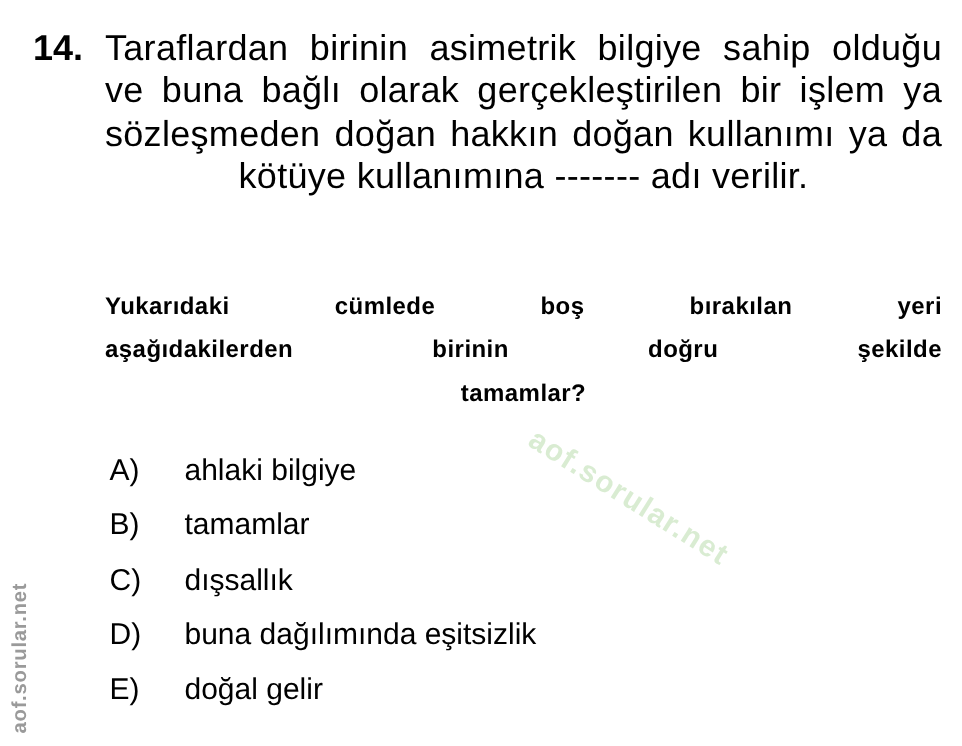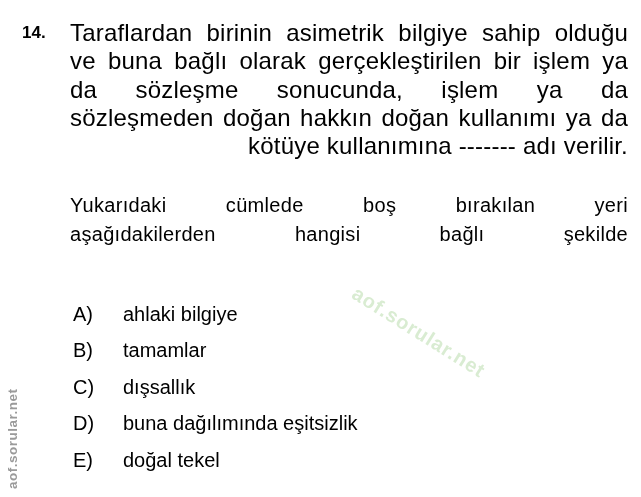--- a/index.html
+++ b/index.html
@@ -37,50 +37,50 @@
     letter-spacing: 0.5px;
     color: #9a9a9a;
     white-space: nowrap;
     z-index: 0;
   }
   
   .qnum {
     position: absolute;
     left: 22px;
     top: 19px;
-    font-size: 17px;
+    font-size: 24px;
     font-weight: bold;
     line-height: 28.3px;
     z-index: 1;
     text-align: center;
   }
   
   .qbody {
     position: absolute;
     left: 70px;
     top: 19px;
     width: 558px;
     font-size: 24px;
     line-height: 28.3px;
     letter-spacing: 0.2px;
     z-index: 1;
   }
   .just {
     text-align: justify;
     text-align-last: justify;
   }
-  .lastline { text-align: right; }
+  .lastline { text-align: center; }
   
   .qprompt {
     position: absolute;
     left: 70px;
     top: 191px;
     width: 558px;
-    font-size: 20px;
-    font-weight: normal;
+    font-size: 16px;
+    font-weight: bold;
     line-height: 28.8px;
     letter-spacing: 0.3px;
     z-index: 1;
   }
   
   .options {
     position: absolute;
     left: 73px;
     top: 303px;
     width: 520px;
@@ -105,28 +105,28 @@
 
   <div class="wm-diagonal">aof.sorular.net</div>
 
   <div class="wm-vertical">aof.sorular.net</div>
 
   <div class="qnum">14.</div>
 
   <div class="qbody">
     <div class="just">Taraflardan birinin asimetrik bilgiye sahip olduğu</div>
     <div class="just">ve buna bağlı olarak gerçekleştirilen bir işlem ya</div>
-    <div class="just">da sözleşme sonucunda, işlem ya da</div>
     <div class="just">sözleşmeden doğan hakkın doğan kullanımı ya da</div>
     <div class="lastline">kötüye kullanımına ------- adı verilir.</div>
   </div>
 
   <div class="qprompt">
     <div class="just">Yukarıdaki cümlede boş bırakılan yeri</div>
-    <div class="just">aşağıdakilerden hangisi bağlı şekilde</div>
+    <div class="just">aşağıdakilerden birinin doğru şekilde</div>
+    <div class="lastline">tamamlar?</div>
   </div>
 
   <div class="options">
     <div class="opt">
       <span class="opt-letter">A)</span>
       <span class="opt-text">ahlaki bilgiye</span>
     </div>
     <div class="opt">
       <span class="opt-letter">B)</span>
       <span class="opt-text">tamamlar</span>
@@ -134,17 +134,17 @@
     <div class="opt">
       <span class="opt-letter">C)</span>
       <span class="opt-text">dışsallık</span>
     </div>
     <div class="opt">
       <span class="opt-letter">D)</span>
       <span class="opt-text">buna dağılımında eşitsizlik</span>
     </div>
     <div class="opt">
       <span class="opt-letter">E)</span>
-      <span class="opt-text">doğal tekel</span>
+      <span class="opt-text">doğal gelir</span>
     </div>
   </div>
 
 </div>
 
 </body></html>

